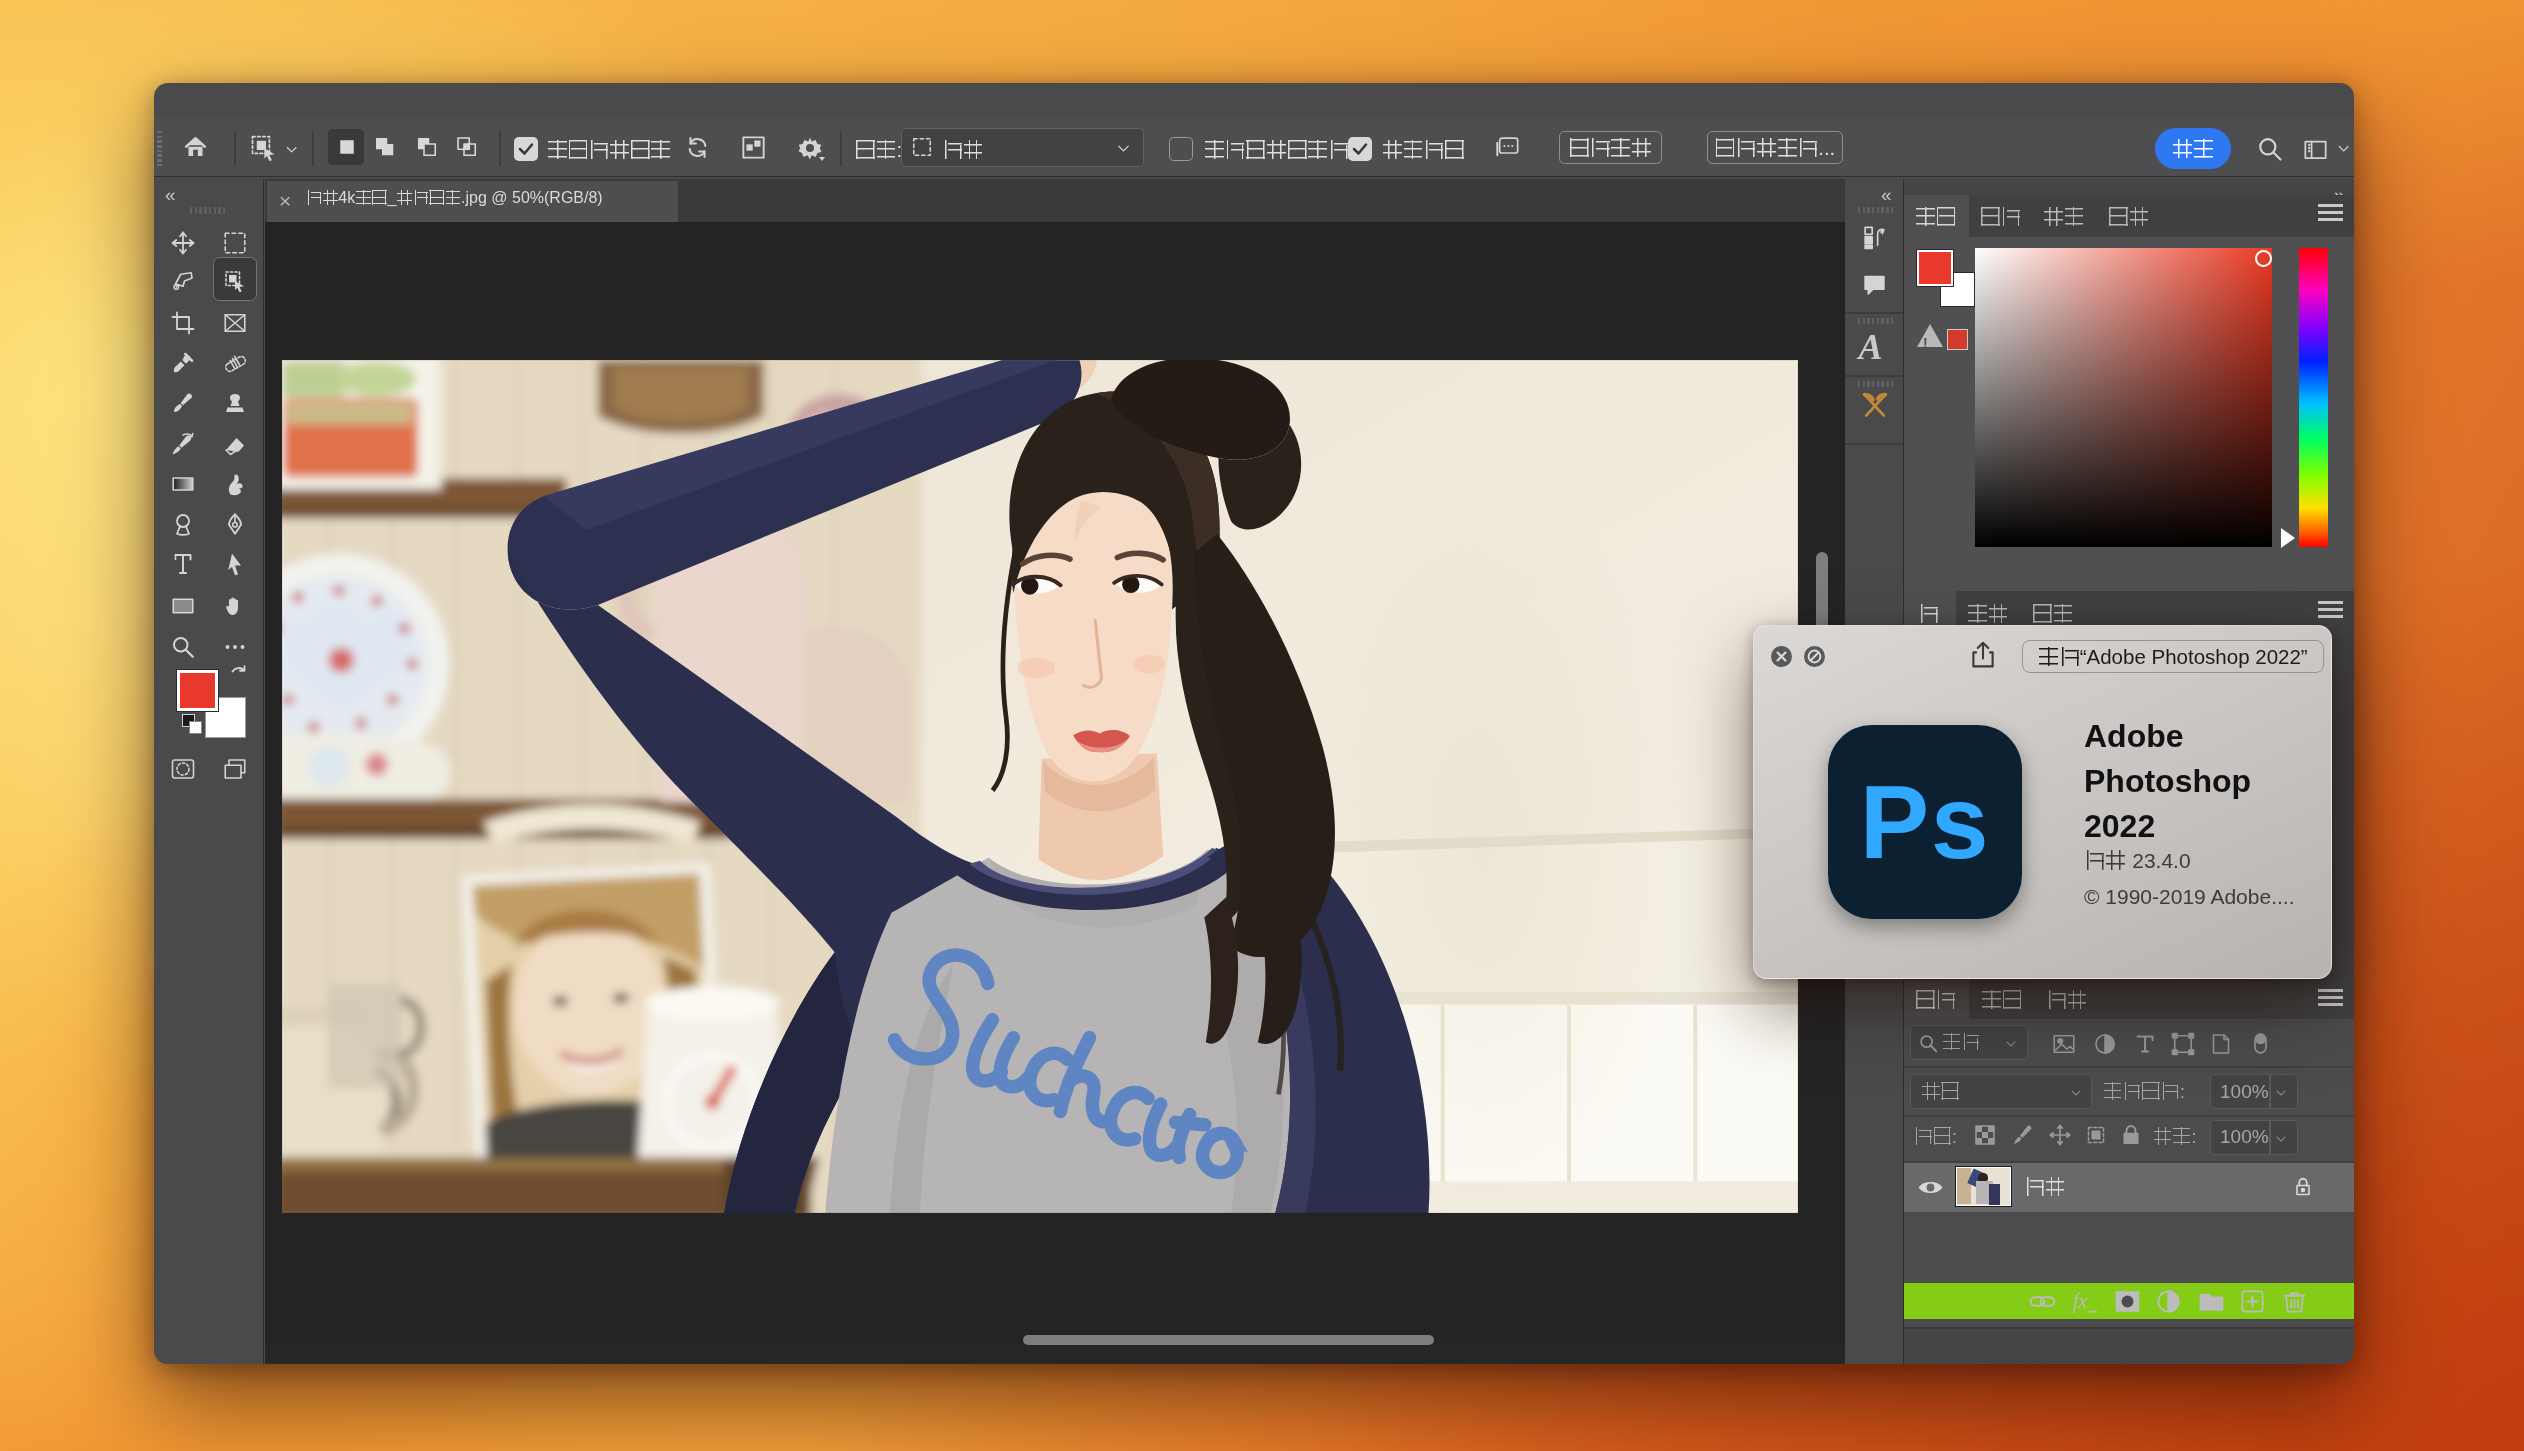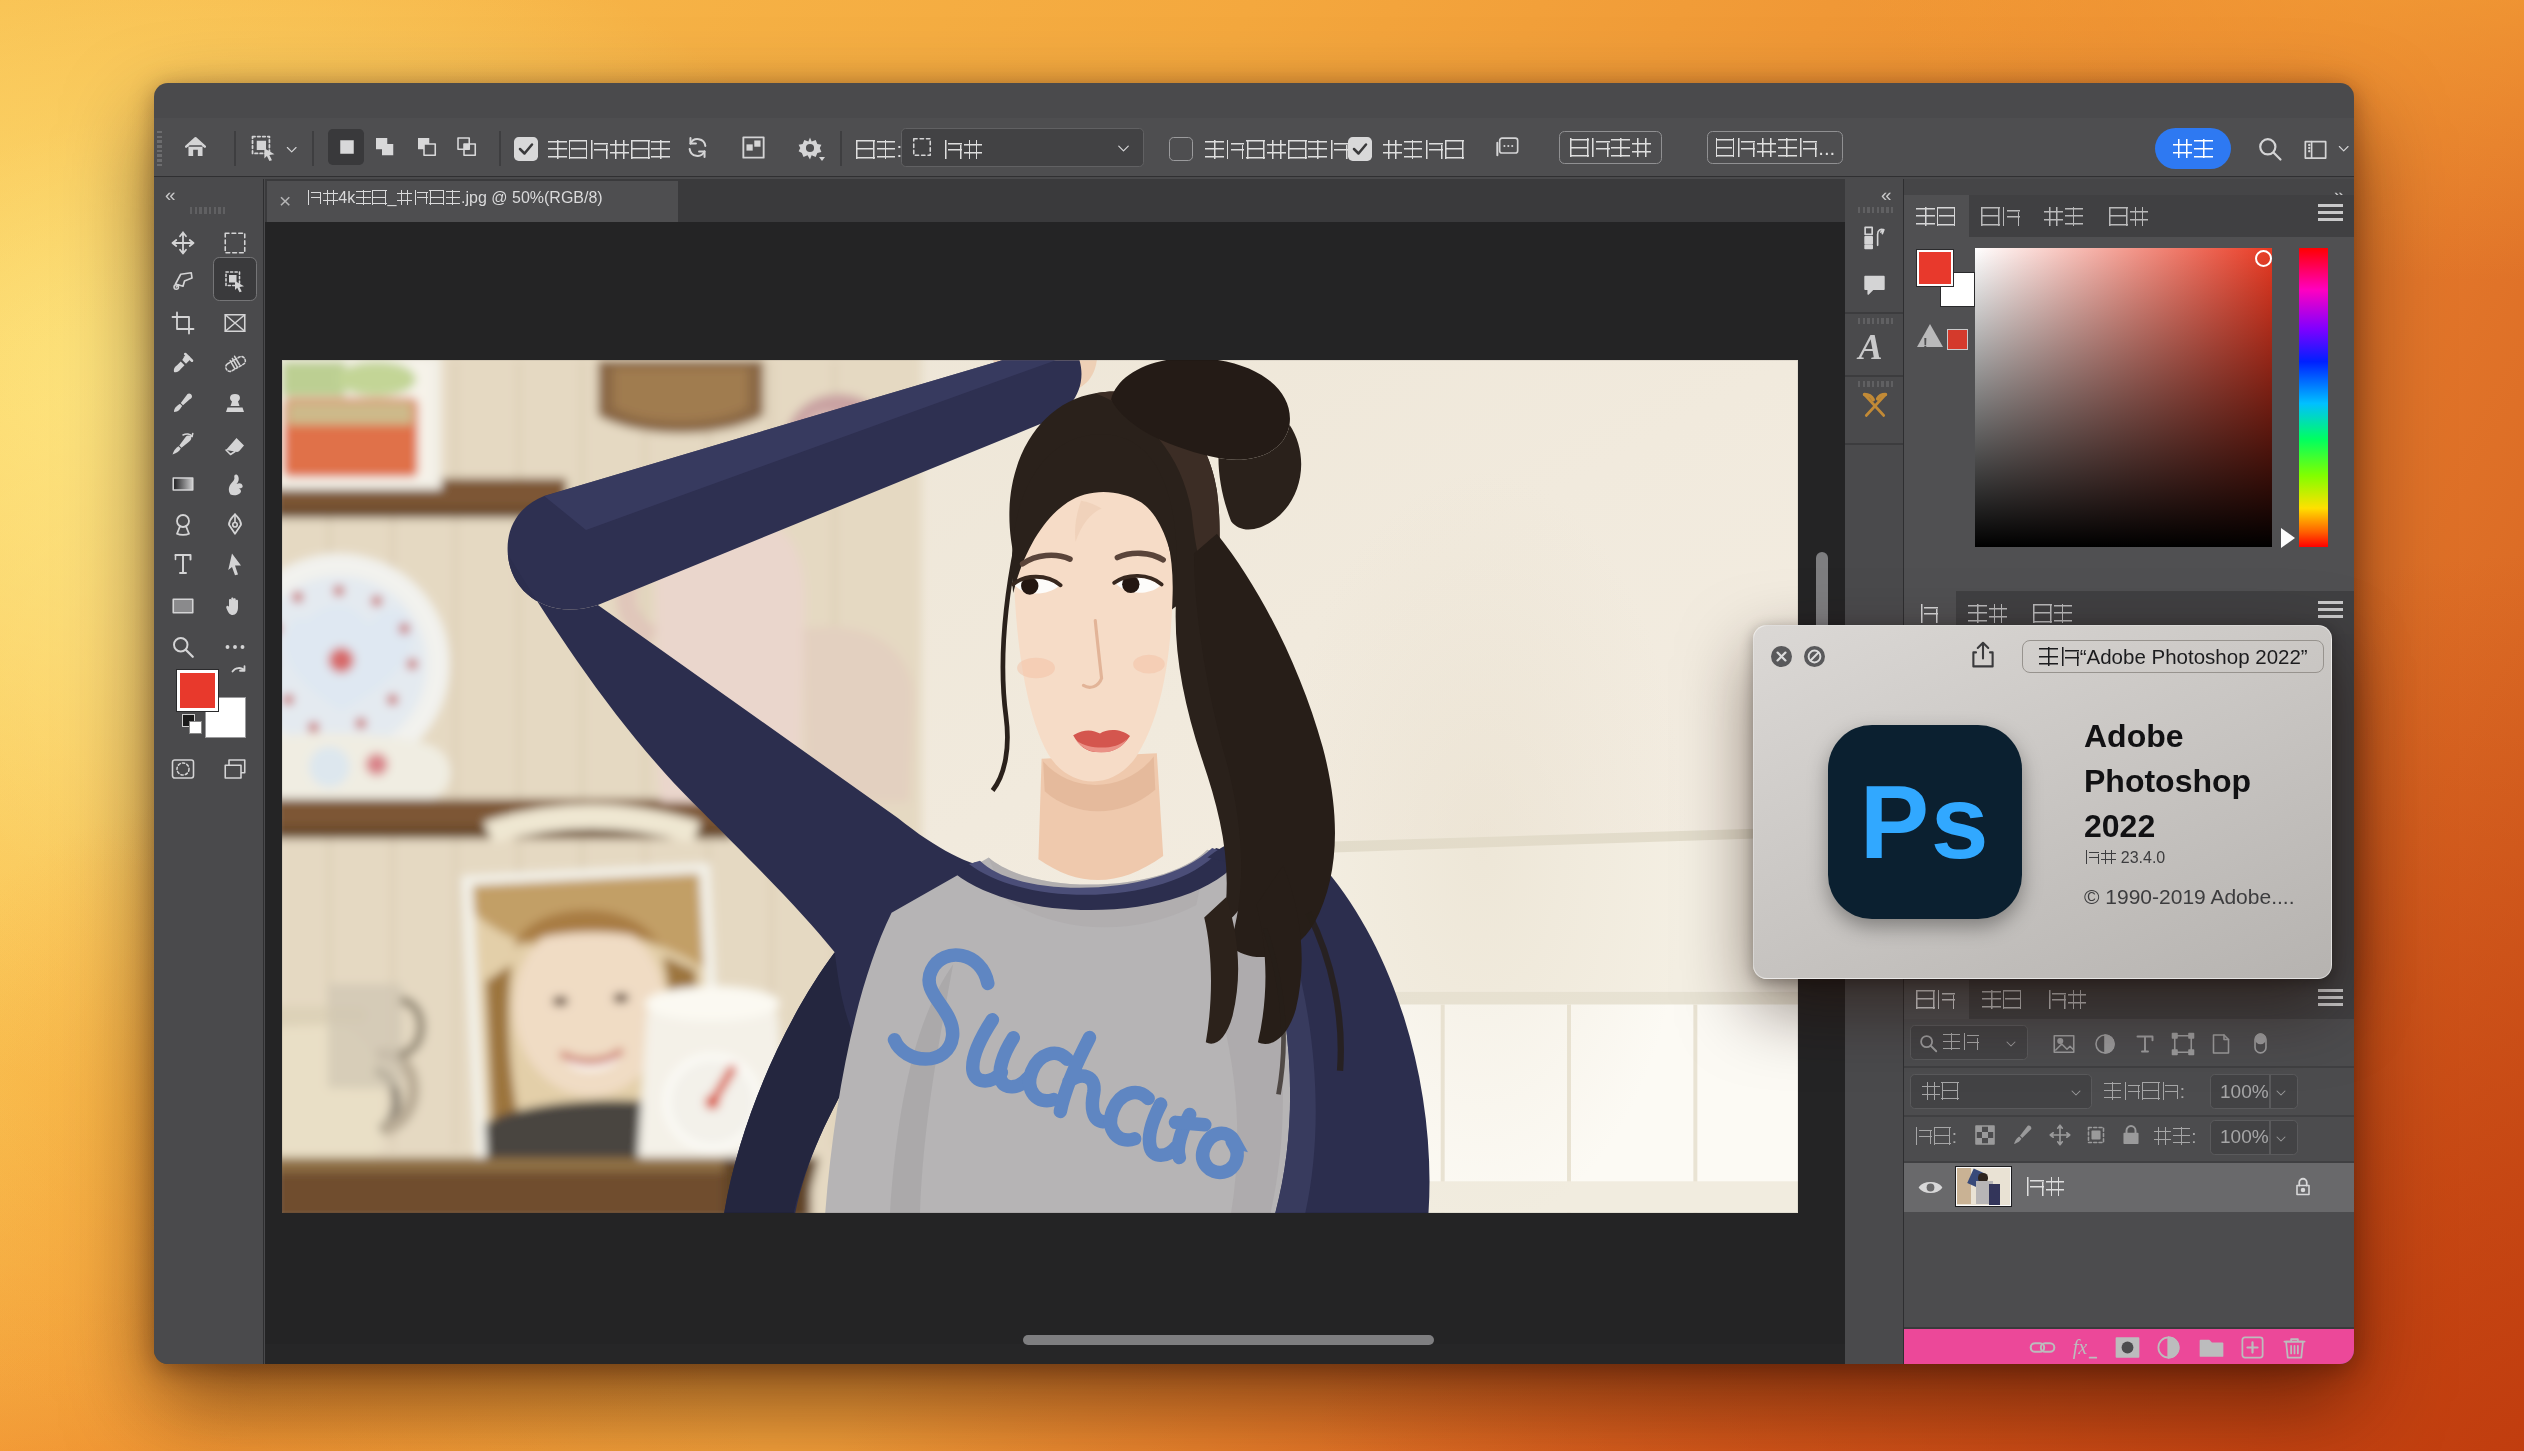--- a/index.html
+++ b/index.html
@@ -637,21 +637,21 @@
       </div>
       <div class="cjk" style="left:120px;top:156px;color:#dedede"><i class="h zc"></i><i class="h zd"></i></div>
       <svg class="ic" viewBox="0 0 32 32" style="left:387px;top:156px;width:24px;height:24px;stroke:#d8d8d9">
           <rect x="8" y="14" width="16" height="12"></rect>
           <path d="M11 14 V10 a5 5 0 0 1 10 0 V14" stroke-width="2.4"></path>
           <circle cx="16" cy="20" r="2" fill="#d8d8d9"></circle>
         </svg>
     </div>
 
     <div class="abs" style="left:0;top:1148px;width:450px;height:1.6px;background:#3a3a3c"></div>
-    <div class="abs" style="left:0;top:1150px;width:450px;height:36px;background:#ec4899">
+    <div class="abs" style="left:0;top:1104px;width:450px;height:36px;background:#84cc16">
       <svg class="ic" viewBox="0 0 32 32" style="left:125px;top:4.7px;width:27px;height:27px;stroke:#bcbcbd">
           <rect x="2" y="11" width="16" height="10" rx="5" stroke-width="2.4"></rect>
           <rect x="14" y="11" width="16" height="10" rx="5" stroke-width="2.4"></rect>
         </svg>
       <svg class="ic" viewBox="0 0 32 32" style="left:167px;top:4.7px;width:27px;height:27px;stroke:#bcbcbd">
           <text x="2" y="24" font-size="24" font-style="italic" fill="#bcbcbd" stroke="none" font-family="Liberation Serif">fx</text>
           <path d="M22 28 L30 28" stroke-width="2"></path>
         </svg>
       <svg class="ic" viewBox="0 0 32 32" style="left:210px;top:4.7px;width:27px;height:27px;stroke:#bcbcbd">
           <rect x="3" y="5" width="26" height="22" fill="#bcbcbd"></rect>
@@ -690,16 +690,16 @@
   <svg class="ic" viewBox="0 0 32 32" style="left:215px;top:14px;width:28px;height:30px;stroke:#3a3a3c">
       <path d="M8 13 H5 V29 H27 V13 H24" stroke-width="2.4"></path>
       <path d="M16 2 V20 M16 2 L10 8 M16 2 L22 8" stroke-width="2.4"></path>
     </svg>
   <div class="abs" style="left:268px;top:14px;width:302px;height:33px;border:1.6px solid #97938e;border-radius:8px;display:flex;align-items:center;justify-content:center;color:#1c1c1e;font-size:20.5px;white-space:nowrap"><i class="h za"></i><i class="h zc"></i>“Adobe Photoshop 2022”</div>
 
   <div class="abs" style="left:74px;top:99px;width:194px;height:194px;border-radius:44px;background:#0b2030;box-shadow:0 8px 20.5px rgba(0,0,0,.35)">
     <div class="abs" style="left:0;top:0;width:194px;height:194px;display:flex;align-items:center;justify-content:center;color:#31a8ff;font-size:104px;font-weight:bold;letter-spacing:1.6px">Ps</div>
   </div>
   <div class="abs" style="left:330px;top:88px;color:#111113;font-size:32px;font-weight:bold;line-height:45px">Adobe<br>Photoshop<br>2022</div>
-  <div class="abs" style="left:330px;top:223px;color:#3c3c3e;font-size:16px"><i class="h zc"></i><i class="h zd"></i> 23.4.0</div>
+  <div class="abs" style="left:330px;top:223px;color:#3c3c3e;font-size:21px"><i class="h zc"></i><i class="h zd"></i> 23.4.0</div>
   <div class="abs" style="left:330px;top:259px;color:#3c3c3e;font-size:21px">© 1990-2019 Adobe....</div>
 </div>
 
 
 </body></html>

